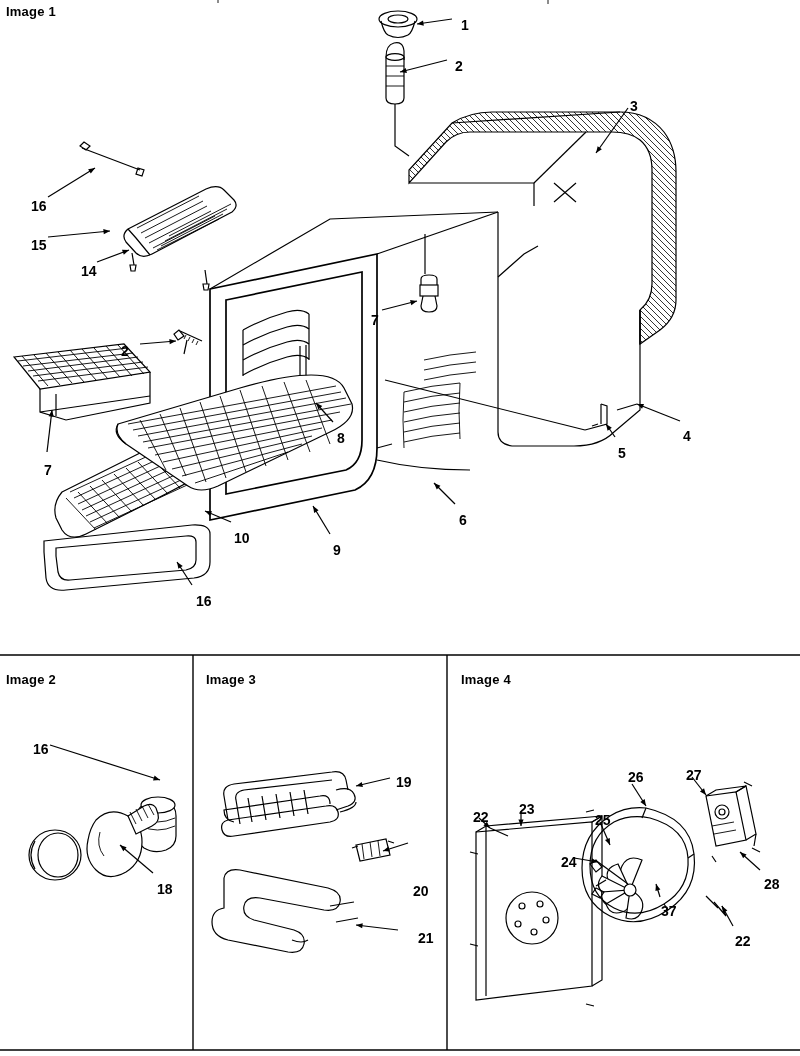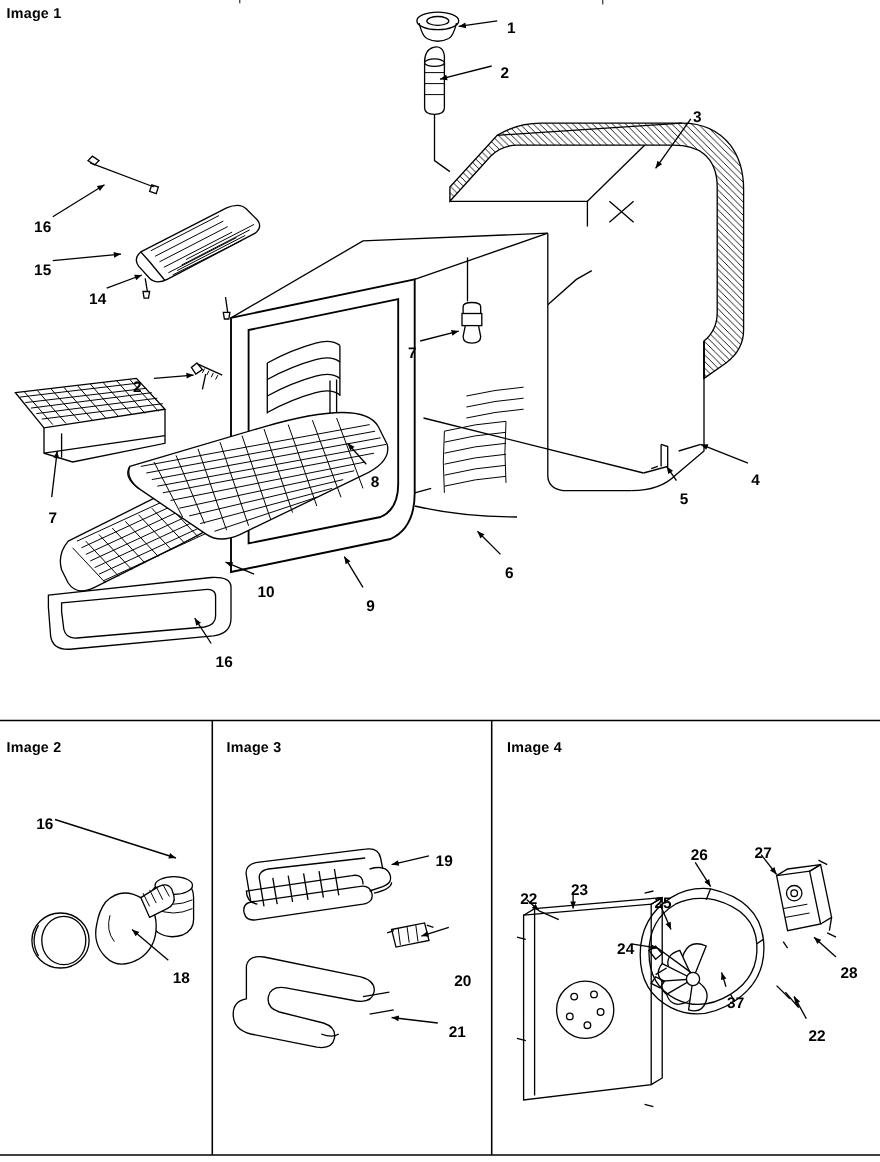--- a/index.html
+++ b/index.html
@@ -389,21 +389,21 @@
       <div class="callout" style="left: 683px; top: 429px;">4</div>
       <div class="callout" style="left: 618px; top: 446px;">5</div>
       <div class="callout" style="left: 459px; top: 513px;">6</div>
       <div class="callout" style="left: 333px; top: 543px;">9</div>
       <div class="callout" style="left: 234px; top: 531px;">10</div>
       <div class="callout" style="left: 196px; top: 594px;">16</div>
       <div class="callout" style="left: 33px; top: 742px;">16</div>
       <div class="callout" style="left: 157px; top: 882px;">18</div>
       <div class="callout" style="left: 396px; top: 775px;">19</div>
       <div class="callout" style="left: 413px; top: 839px; margin-top: 45px;">20</div>
-      <div class="callout" style="left: 408px; top: 931px;">21</div>
+      <div class="callout" style="left: 418px; top: 931px;">21</div>
       <div class="callout" style="left: 473px; top: 810px;">22</div>
       <div class="callout" style="left: 519px; top: 802px;">23</div>
       <div class="callout" style="left: 561px; top: 855px;">24</div>
       <div class="callout" style="left: 595px; top: 813px;">25</div>
       <div class="callout" style="left: 628px; top: 770px;">26</div>
       <div class="callout" style="left: 686px; top: 768px;">27</div>
       <div class="callout" style="left: 764px; top: 877px;">28</div>
       <div class="callout" style="left: 661px; top: 904px;">37</div>
       <div class="callout" style="left: 735px; top: 934px;">22</div>
     </div>

